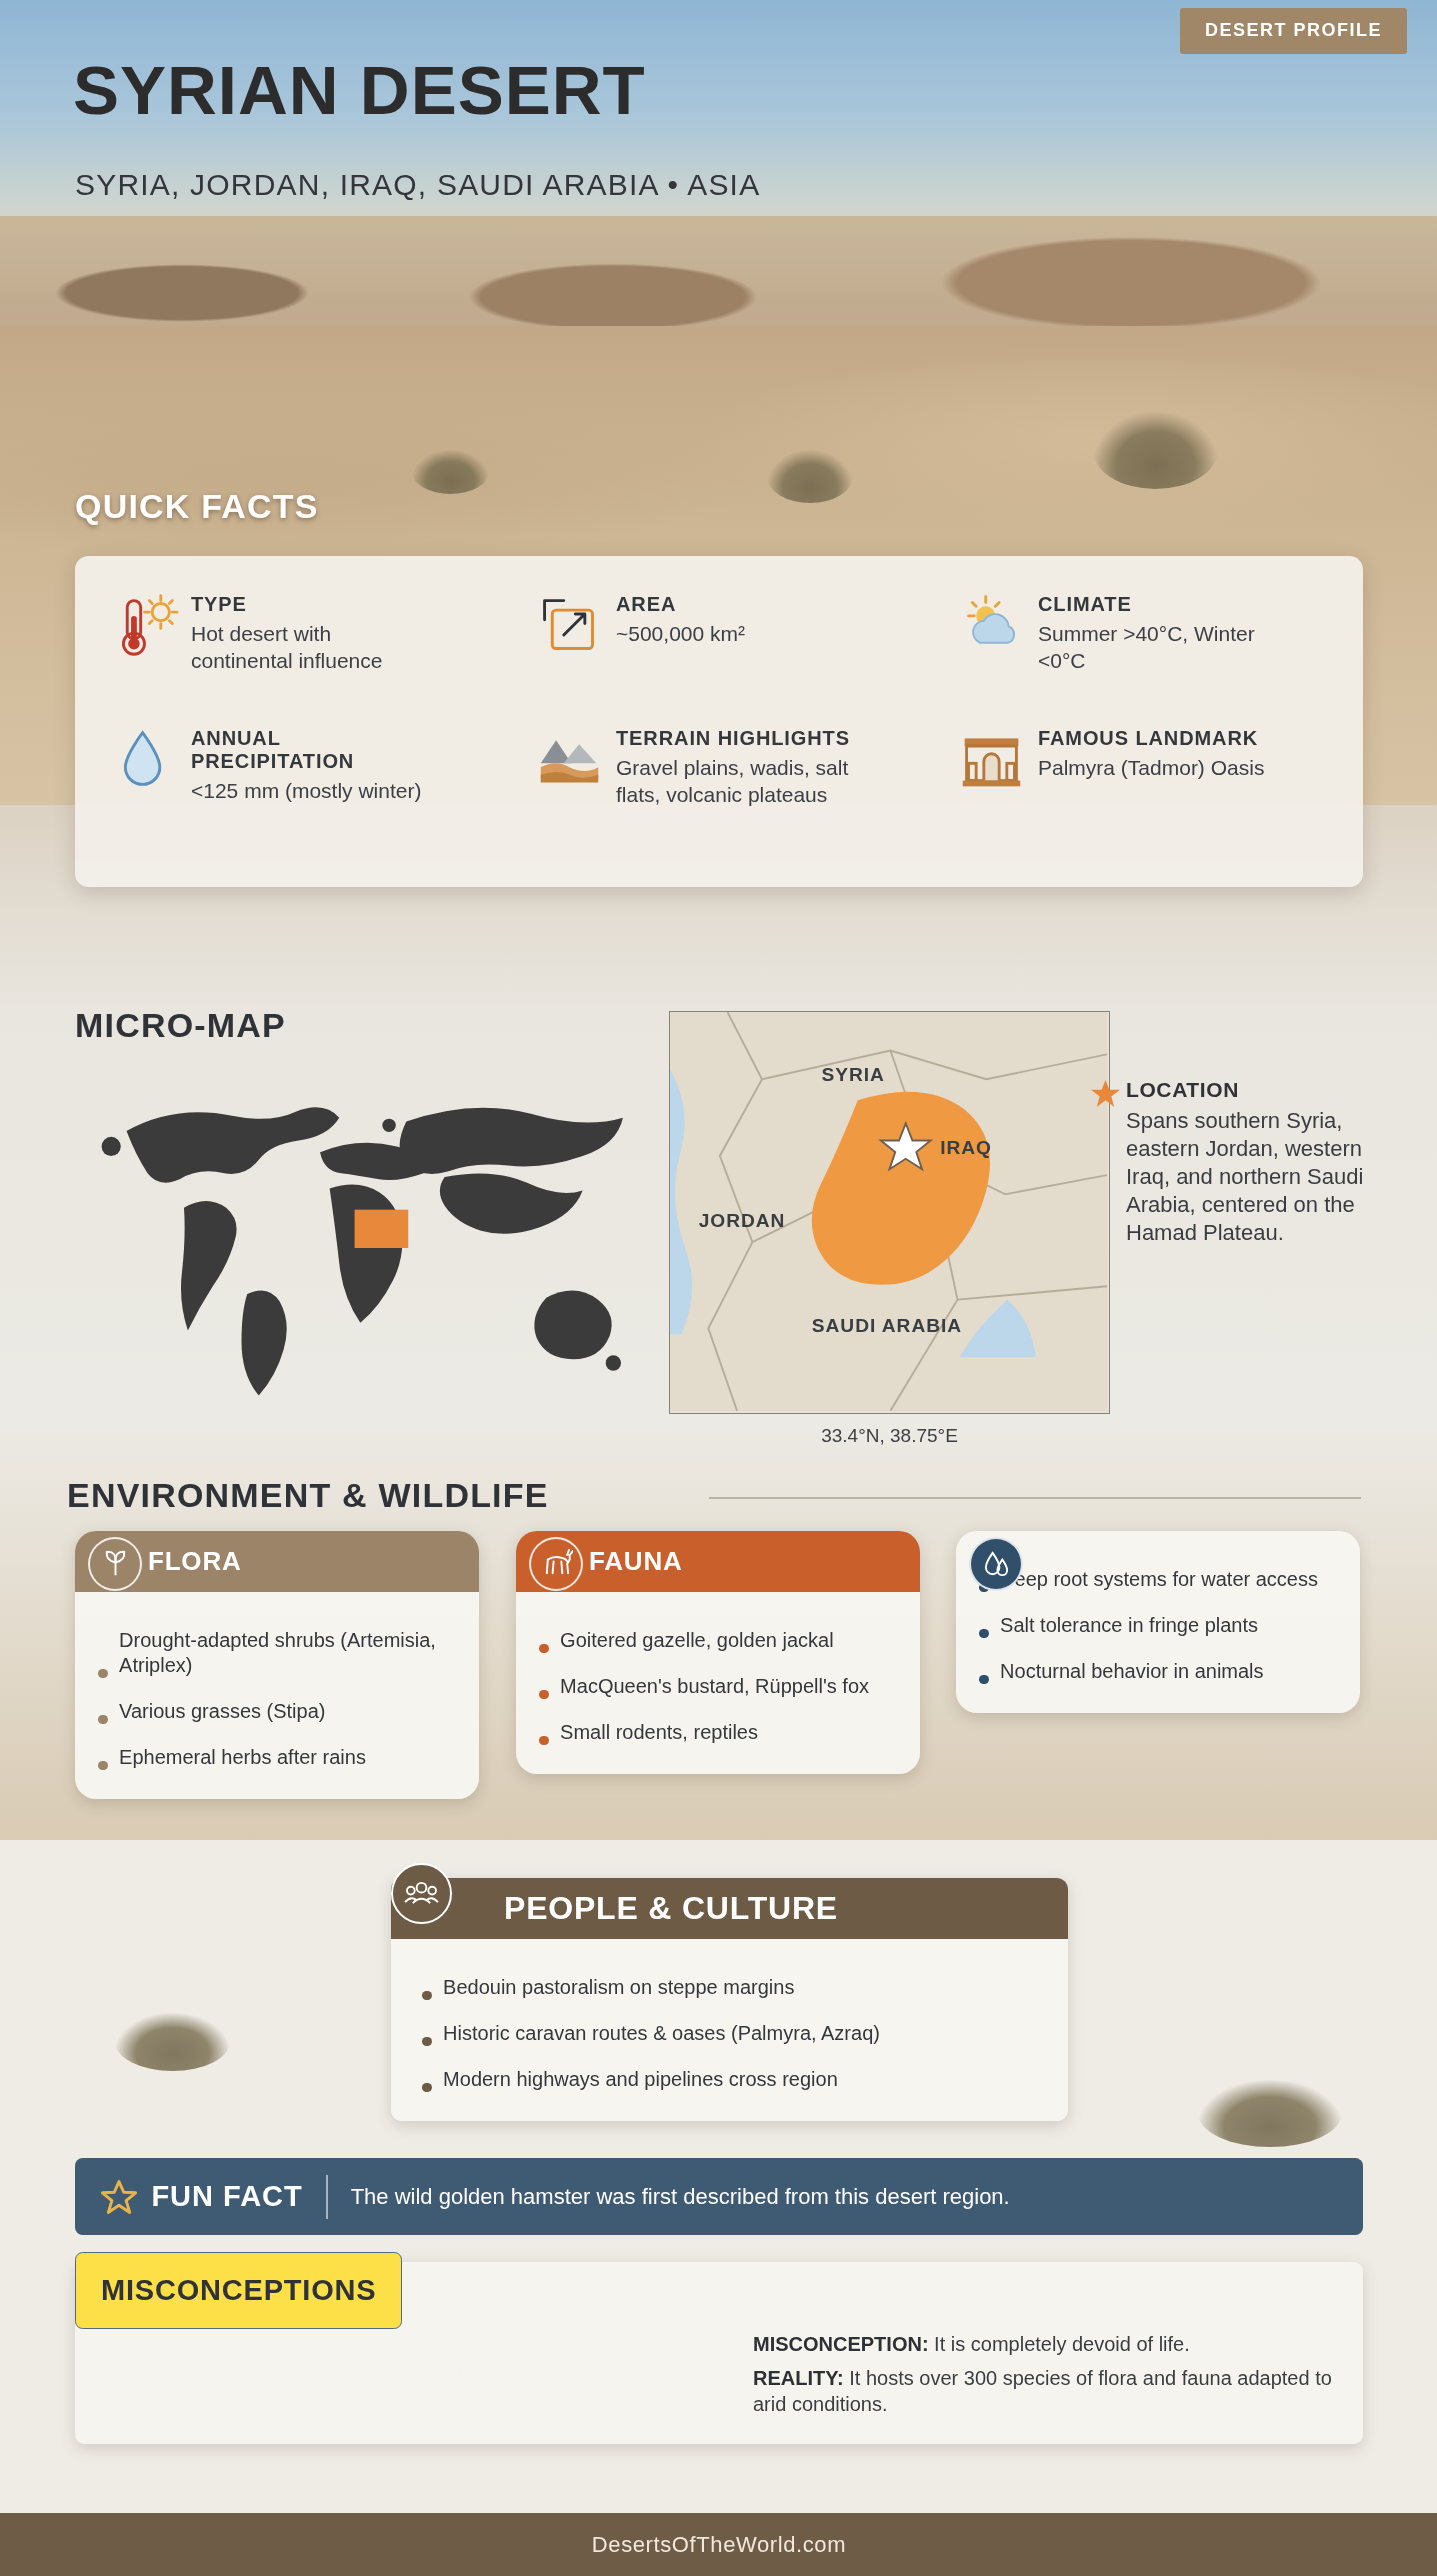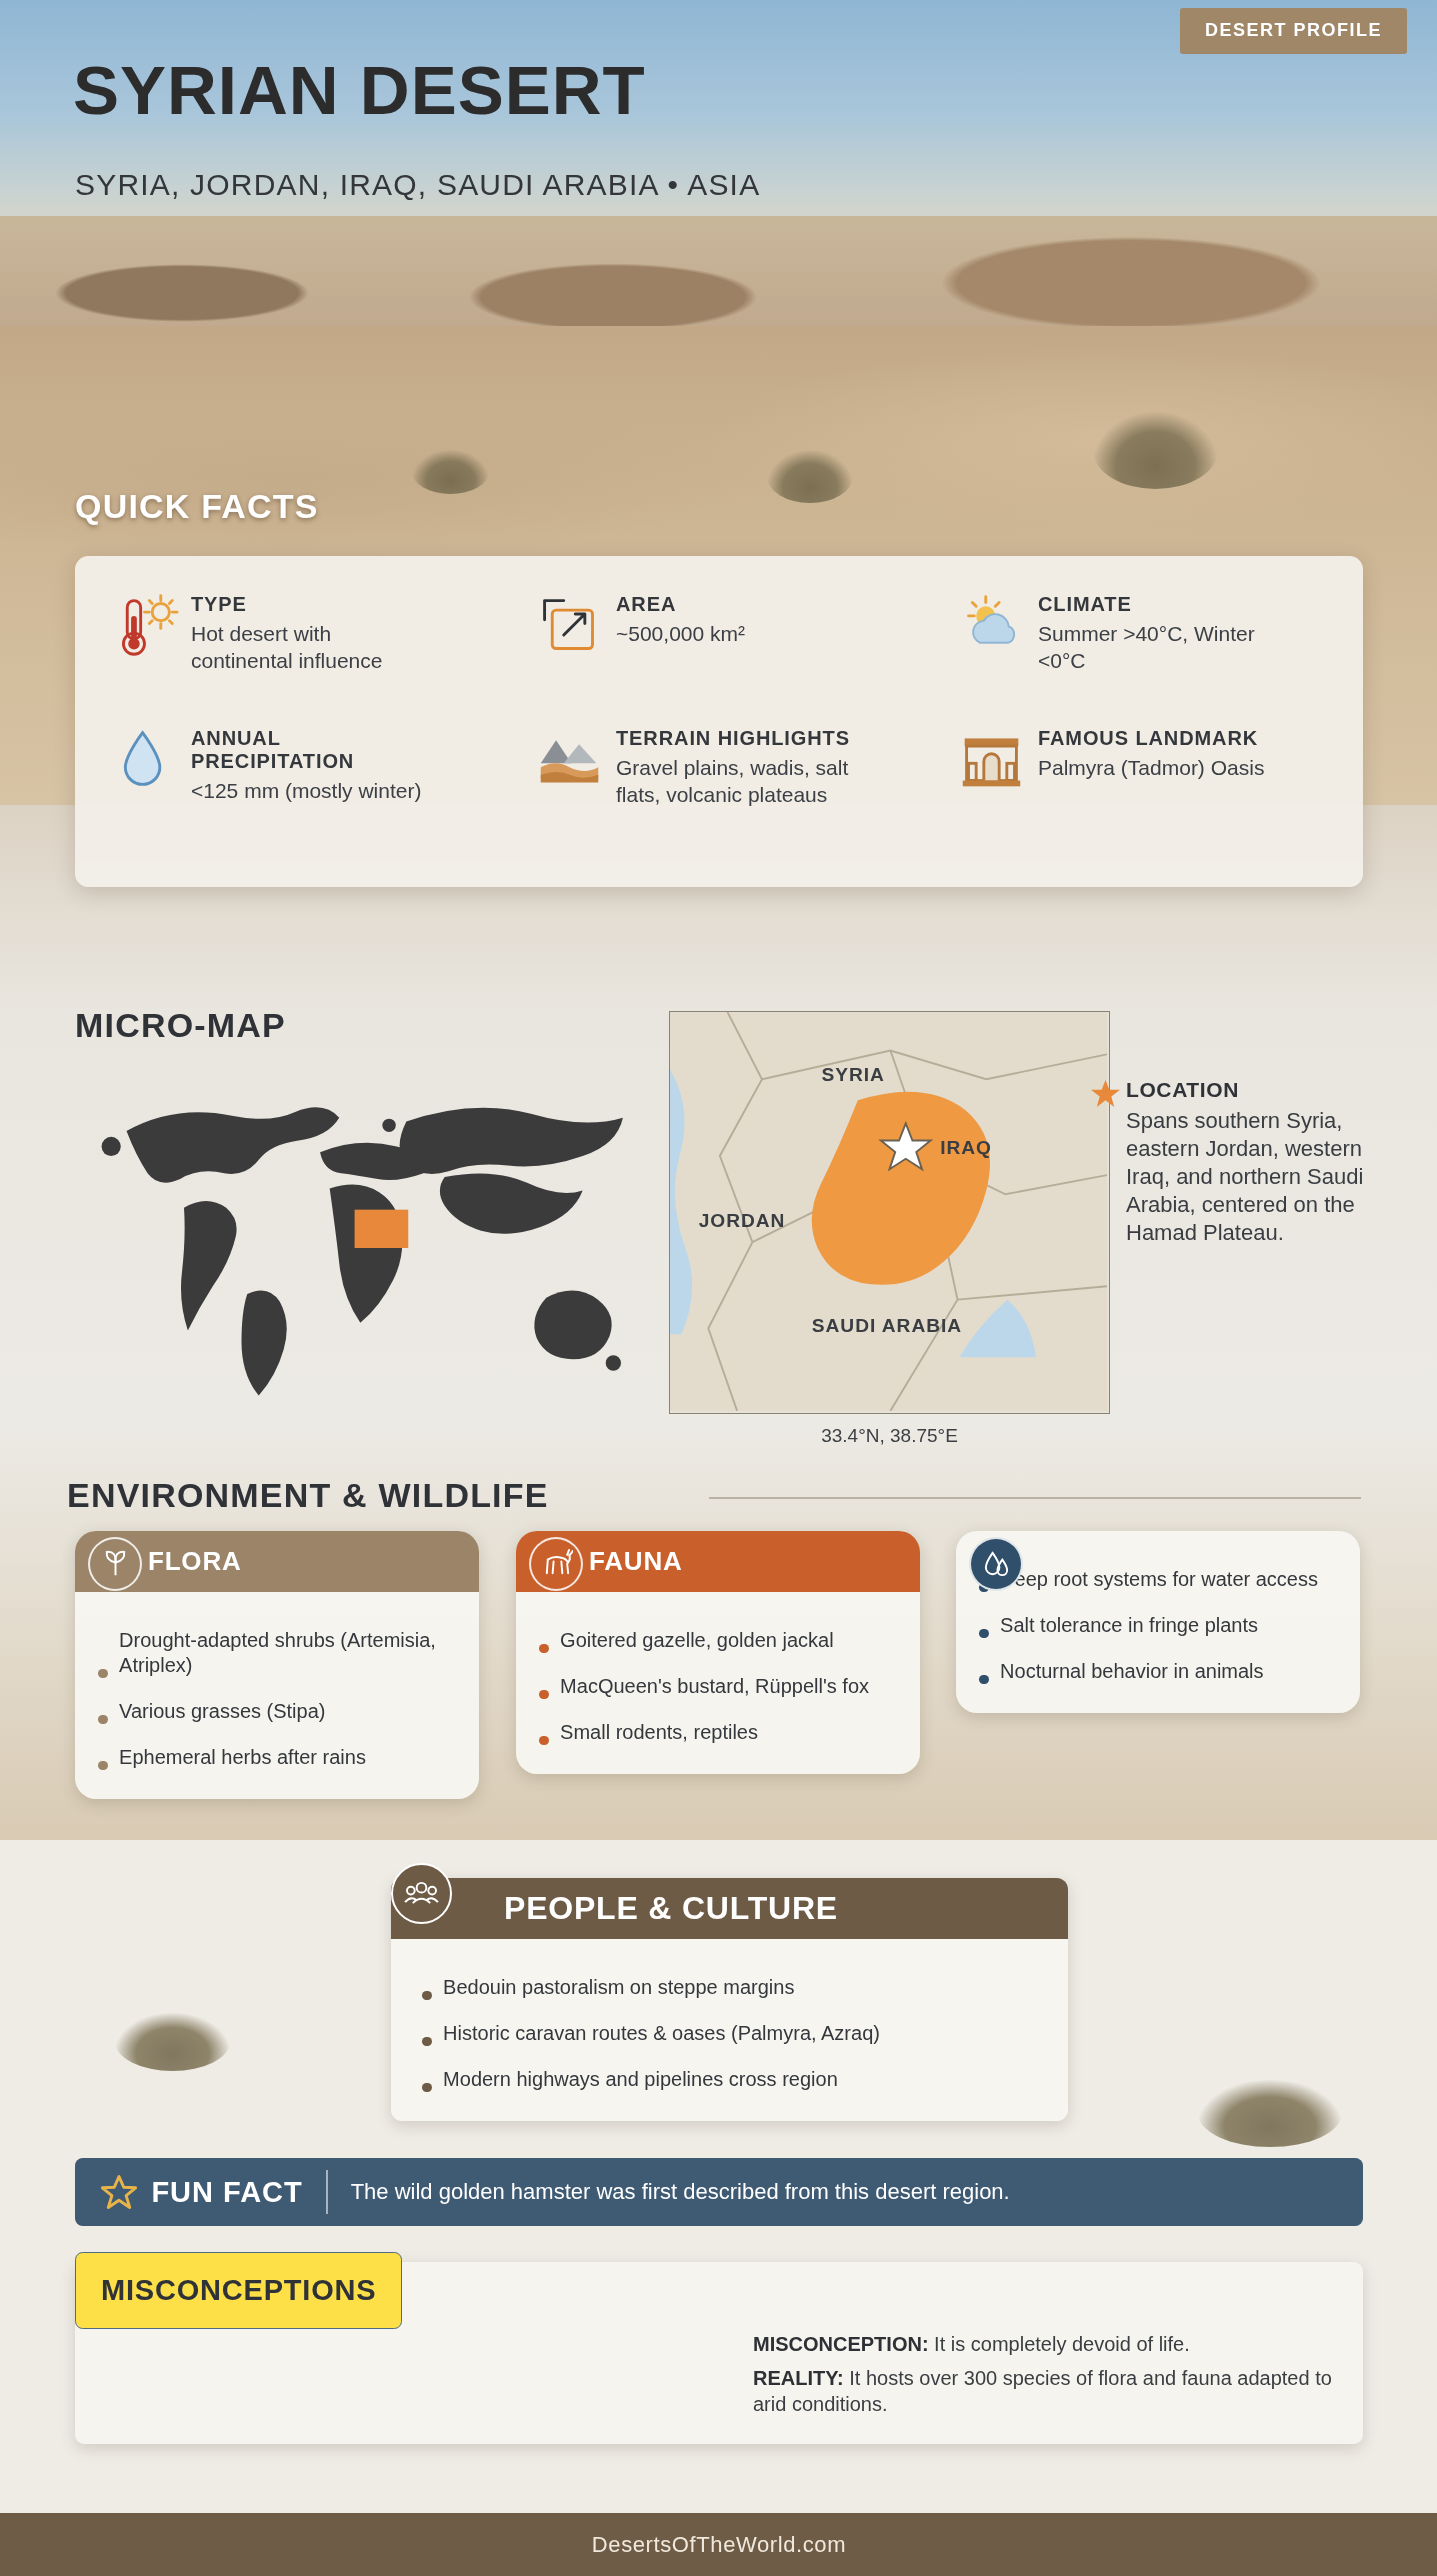--- a/index.html
+++ b/index.html
@@ -158,21 +158,21 @@
     display: flex; align-items: center; padding-left: 113px; background: #6d5b45;
   }
   .pc-badge {
     position: absolute; left: 42px; top: 3.8px; width: 61px; height: 61px; border-radius: 50%;
     background: #6d5b45; border: 2.9px solid #fff;
     display: flex; align-items: center; justify-content: center;
   }
 
   
   .funfact {
-    position: absolute; left: 75px; top: 2158px; width: 1288px; height: 68px;
+    position: absolute; left: 75px; top: 2158px; width: 1288px; height: 77px;
     background: #3f5a73; border-radius: 7.7px;
     display: flex; align-items: center; color: #fff;
   }
   .ff-label { font-size: 29px; font-weight: bold; letter-spacing: 1px; margin-left: 13.4px; }
   .ff-sep { width: 1.9px; height: 44px; background: rgba(255,255,255,.55); margin: 0 23px; }
   .ff-text { font-size: 22px; }
 
   
   .mis-card {
     position: absolute; left: 75px; top: 2262px; width: 1288px; height: 182px;

